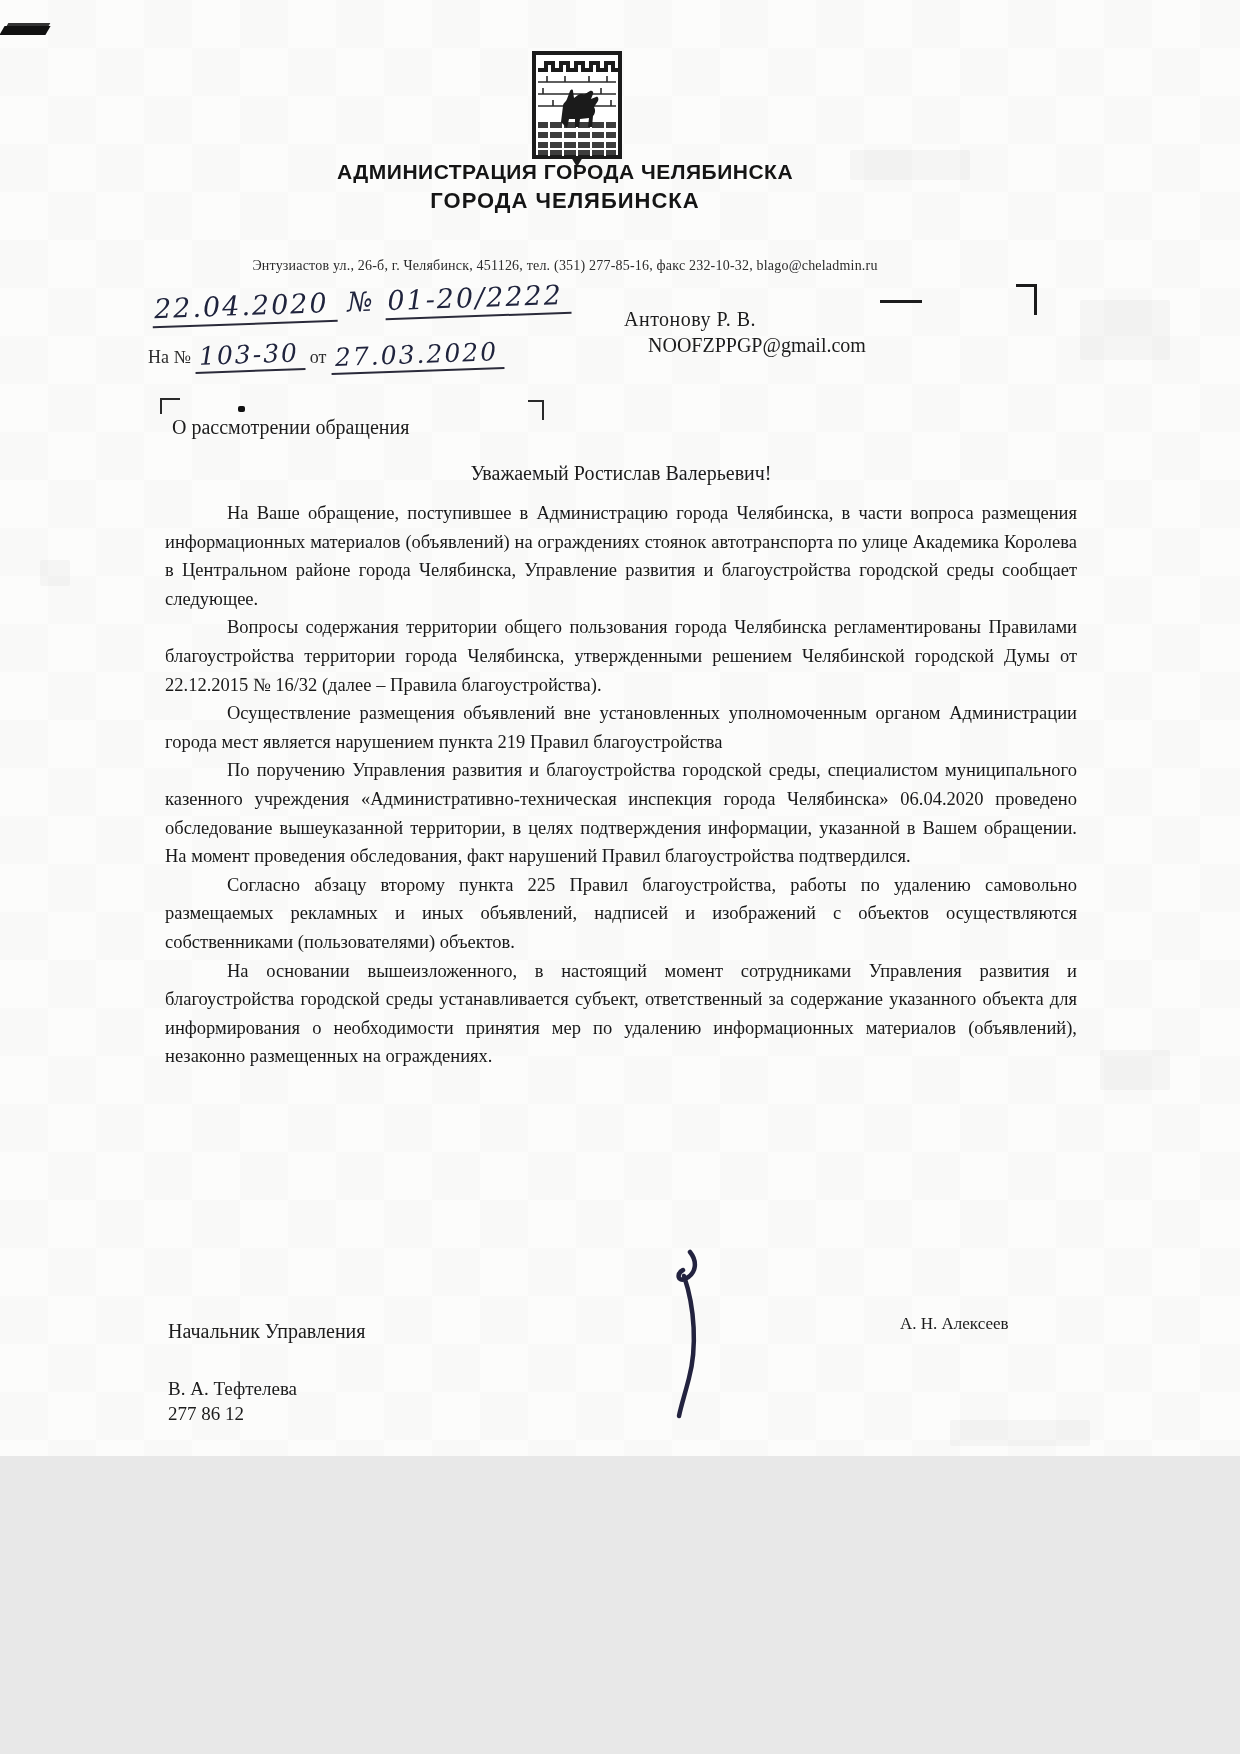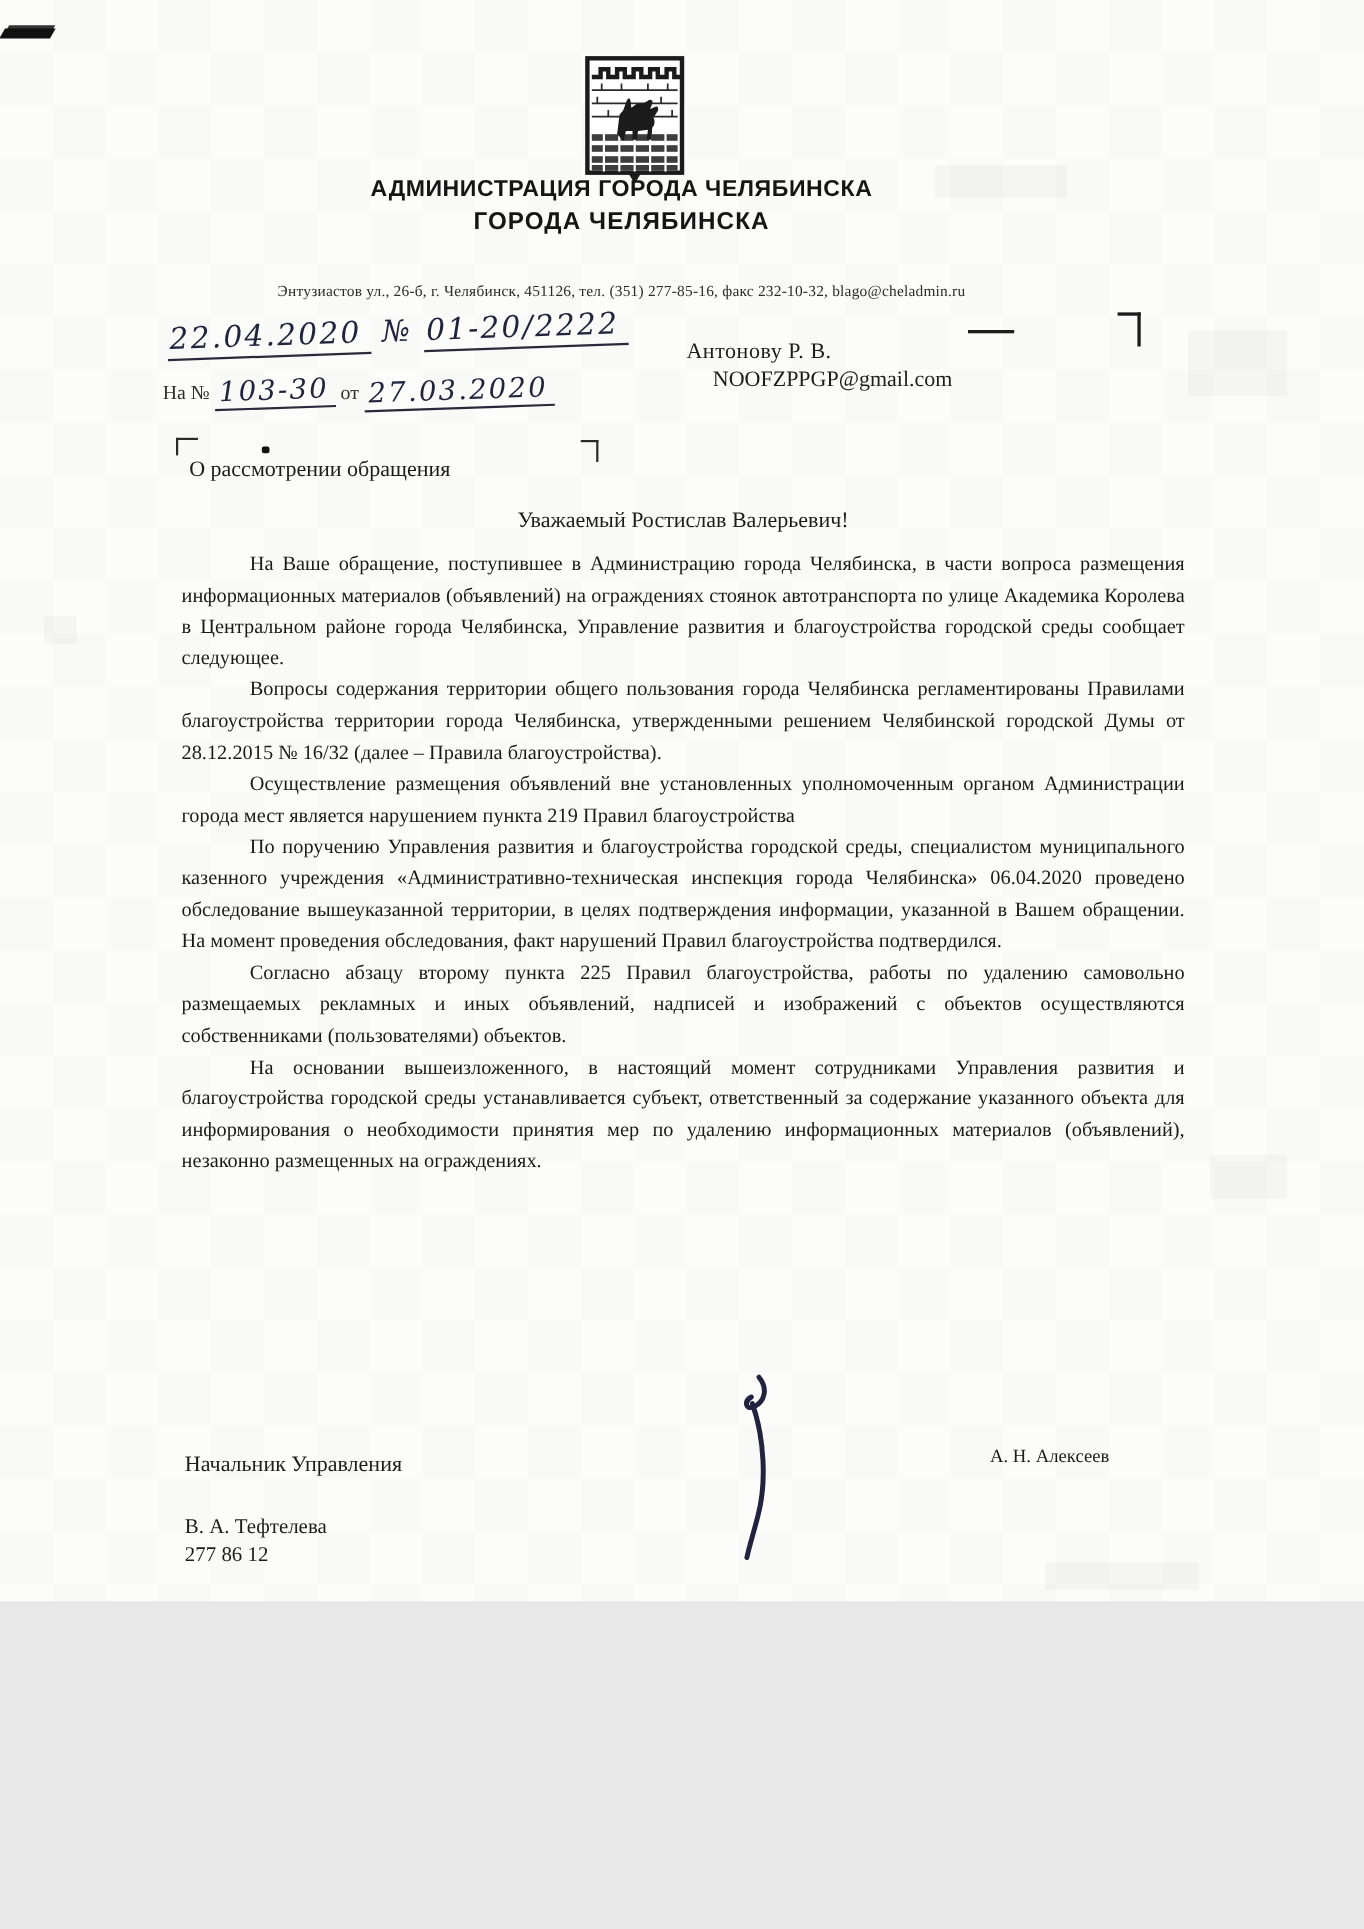--- a/index.html
+++ b/index.html
@@ -128,21 +128,21 @@
   <div class="abs fold-tr noprint"></div>
 
   <div class="abs fold-subj-l noprint"></div>
   <div class="abs fold-subj-r noprint"></div>
   <div class="abs subj-dot noprint"></div>
   <div class="abs subject">О рассмотрении обращения</div>
 
   <div class="abs doc-body">
     <div class="salutation">Уважаемый Ростислав Валерьевич!</div>
     <p>На Ваше обращение, поступившее в Администрацию города Челябинска, в части вопроса размещения информационных материалов (объявлений) на ограждениях стоянок автотранспорта по улице Академика Королева в Центральном районе города Челябинска, Управление развития и благоустройства городской среды сообщает следующее.</p>
-    <p>Вопросы содержания территории общего пользования города Челябинска регламентированы Правилами благоустройства территории города Челябинска, утвержденными решением Челябинской городской Думы от 28.12.2015 № 16/32 (далее – Правила благоустройства).</p>
+    <p>Вопросы содержания территории общего пользования города Челябинска регламентированы Правилами благоустройства территории города Челябинска, утвержденными решением Челябинской городской Думы от 22.12.2015 № 16/32 (далее – Правила благоустройства).</p>
     <p>Осуществление размещения объявлений вне установленных уполномоченным органом Администрации города мест является нарушением пункта 219 Правил благоустройства</p>
     <p>По поручению Управления развития и благоустройства городской среды, специалистом муниципального казенного учреждения «Административно-техническая инспекция города Челябинска» 06.04.2020 проведено обследование вышеуказанной территории, в целях подтверждения информации, указанной в Вашем обращении. На момент проведения обследования, факт нарушений Правил благоустройства подтвердился.</p>
     <p>Согласно абзацу второму пункта 225 Правил благоустройства, работы по удалению самовольно размещаемых рекламных и иных объявлений, надписей и изображений с объектов осуществляются собственниками (пользователями) объектов.</p>
     <p>На основании вышеизложенного, в настоящий момент сотрудниками Управления развития и благоустройства городской среды устанавливается субъект, ответственный за содержание указанного объекта для информирования о необходимости принятия мер по удалению информационных материалов (объявлений), незаконно размещенных на ограждениях.</p>
   </div>
 
   <div class="abs sig-pos">Начальник Управления</div>
 
   <svg class="abs sig-svg" width="90" height="175" viewBox="0 0 90 175">
     <path d="M52 6 C60 16 58 28 47 33 C40 36 38 28 45 24" fill="none" stroke="#23233f" stroke-width="4.5" stroke-linecap="round"></path>

